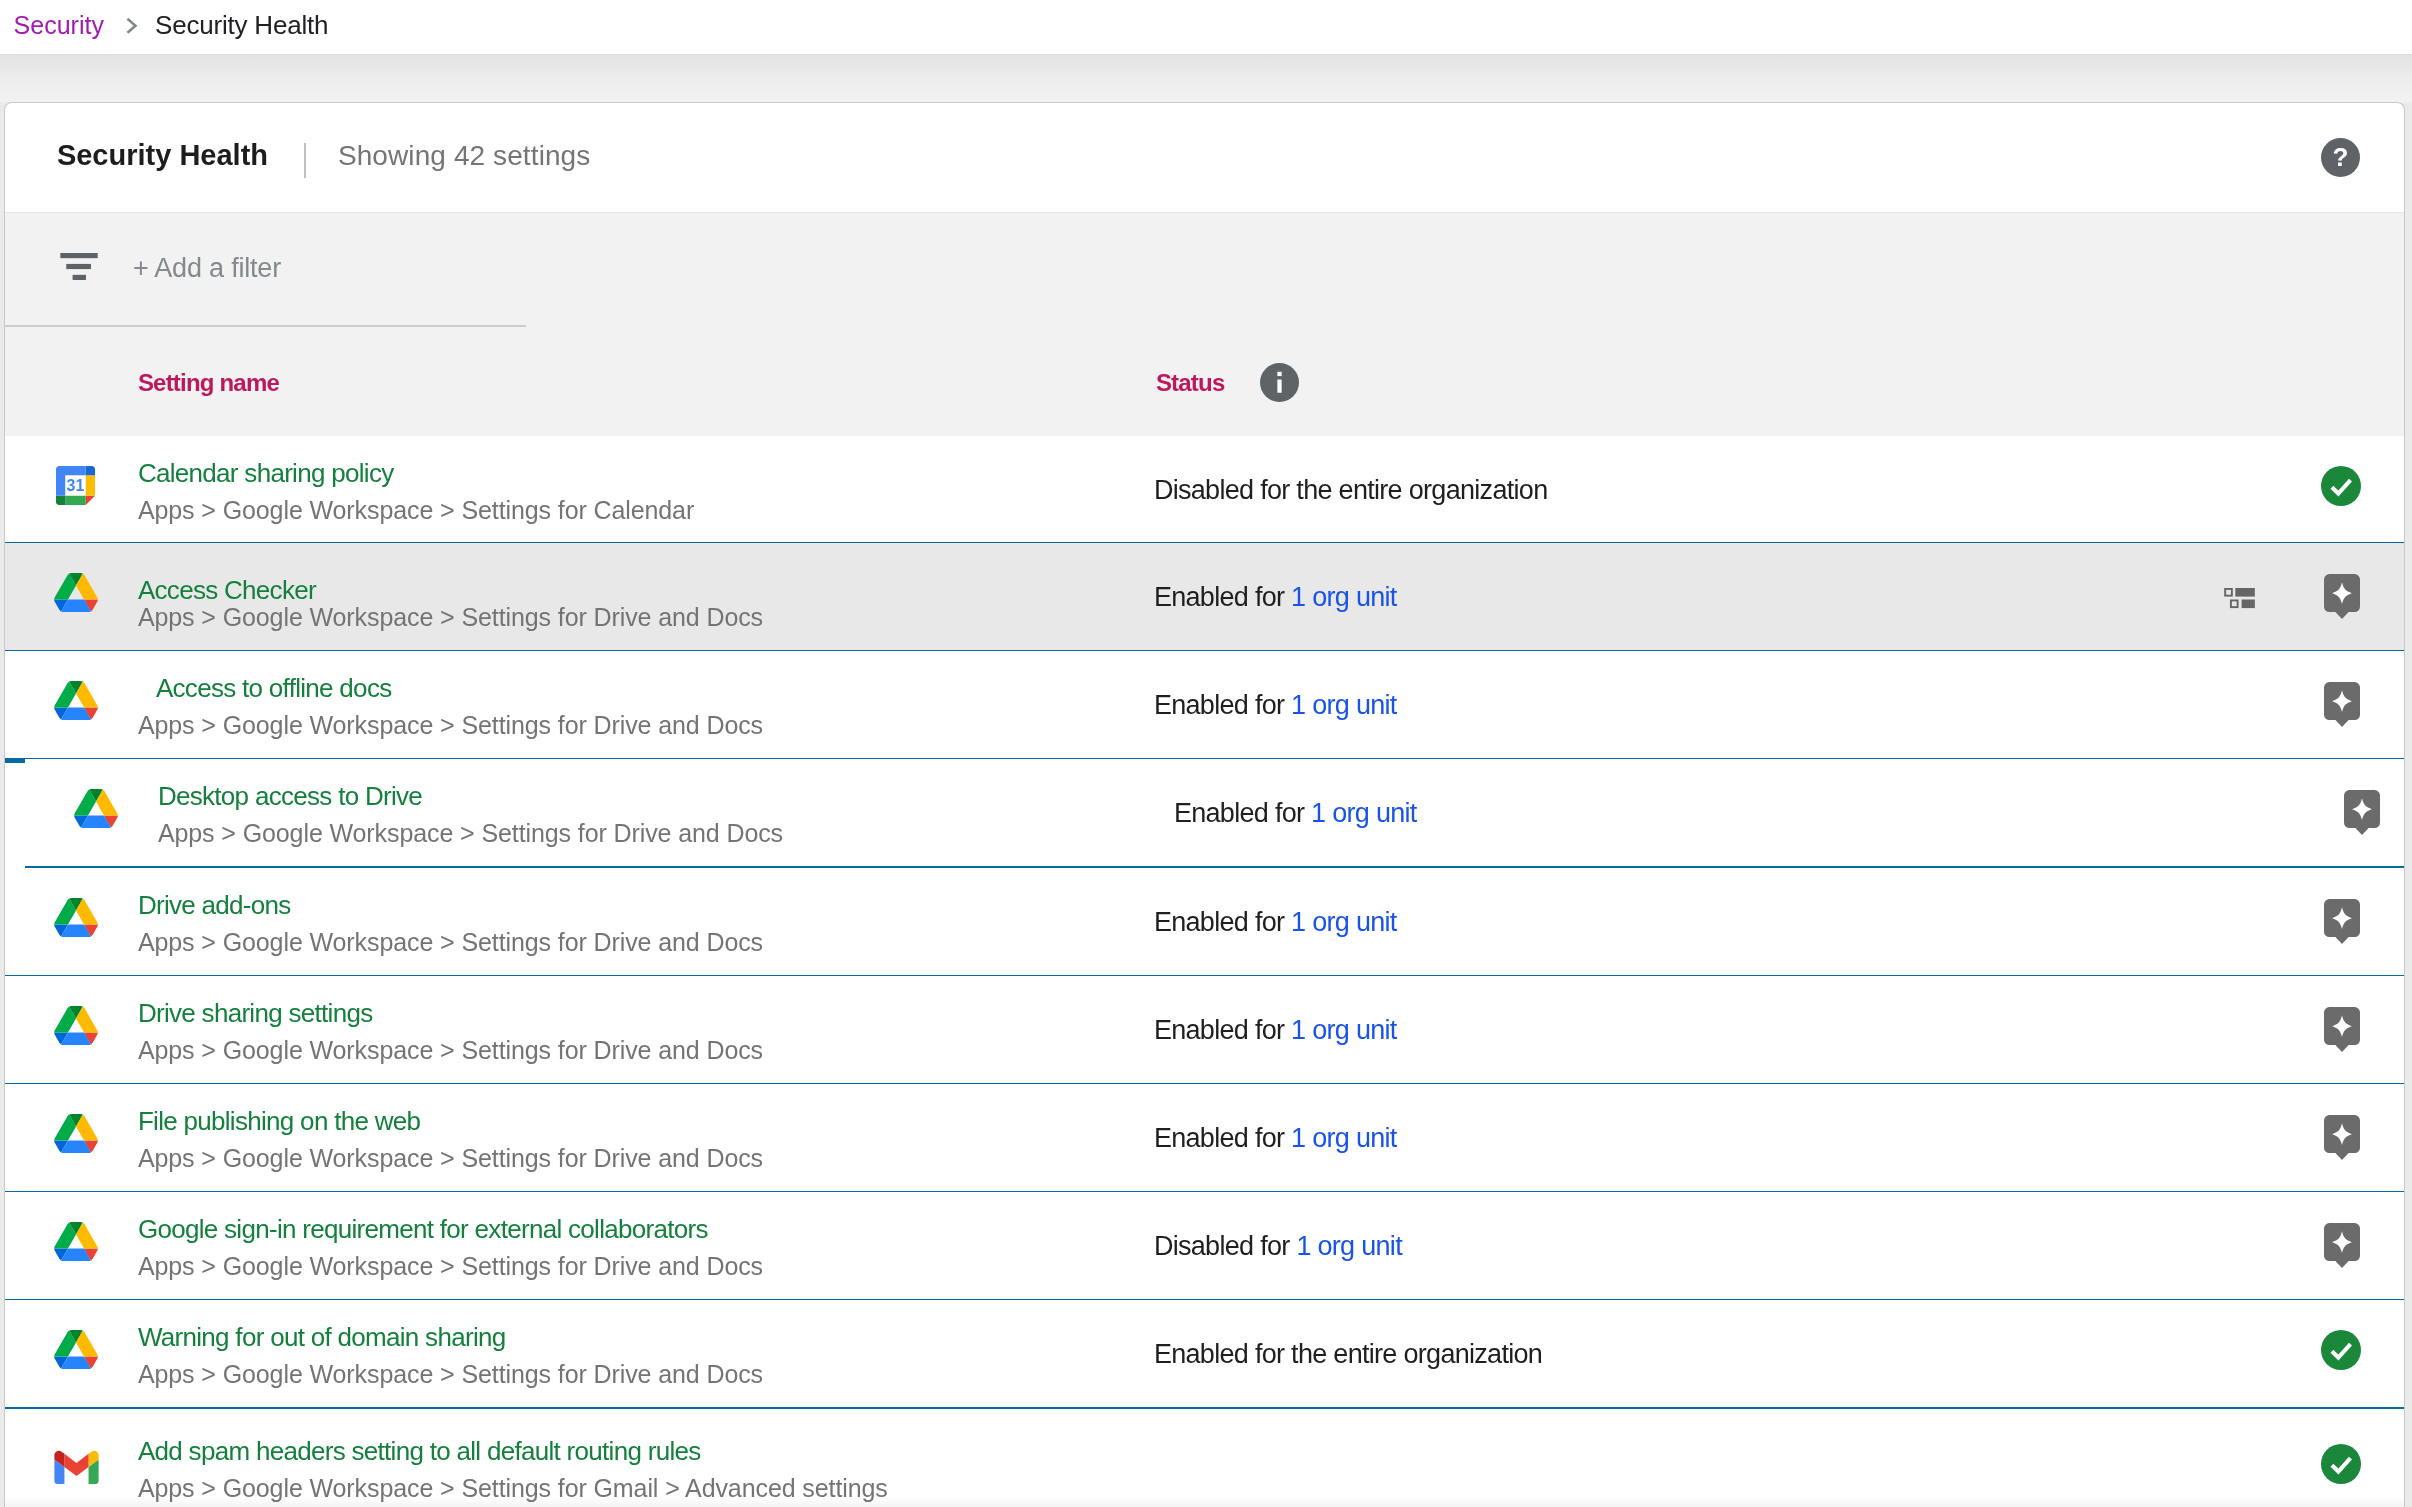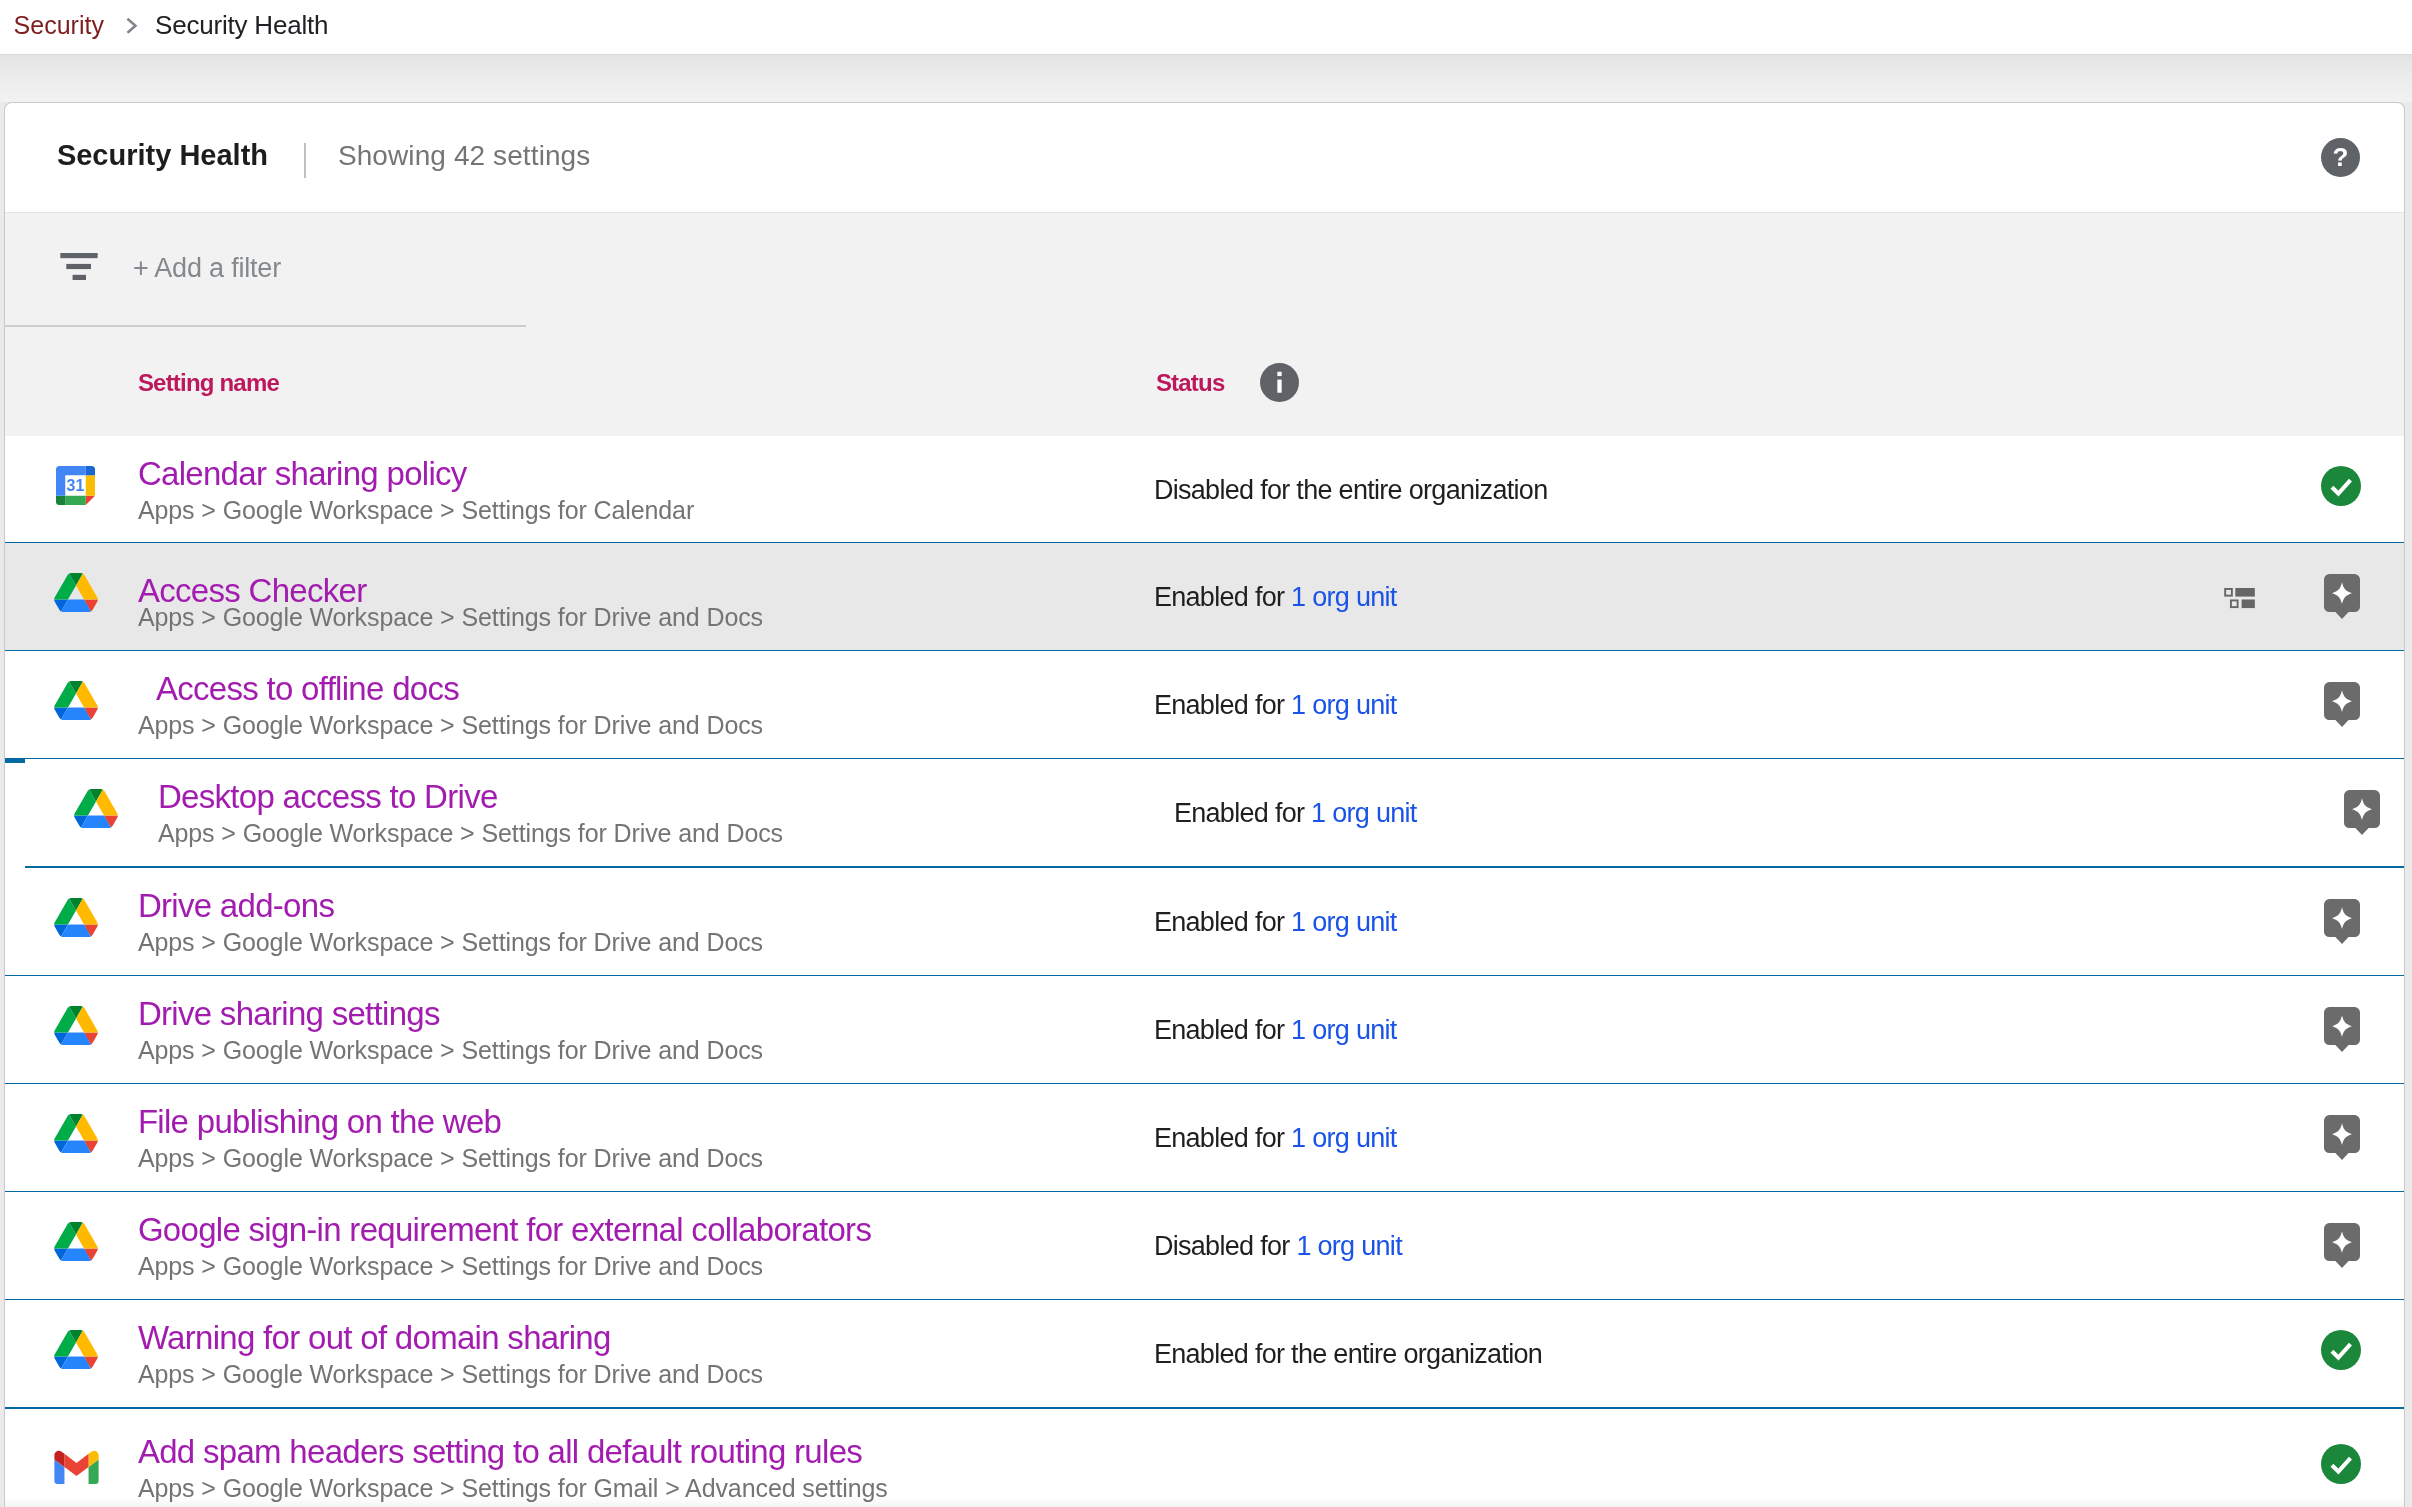--- a/index.html
+++ b/index.html
@@ -1,38 +1,38 @@
 <!DOCTYPE html>
 <html><head>
 <meta charset="utf-8">
 <style>
 html,body{margin:0;padding:0}
 body{width:2412px;height:1508px;position:relative;overflow:hidden;background:#fff;
   font-family:"Liberation Sans",sans-serif;-webkit-font-smoothing:antialiased}
 .abs{position:absolute}
-.crumb1{left:13.6px;top:10.7px;font-size:25px;color:#7f1d1d}
+.crumb1{left:13.6px;top:10.7px;font-size:25px;color:#a21caf}
 .crumb2{left:155px;top:9.7px;font-size:26px;letter-spacing:-0.2px;color:#202124}
 .lower{left:0;top:54px;width:2412px;height:1454px;background:#eaeaea}
 .band{left:0;top:54px;width:2412px;height:48px;
   background:linear-gradient(180deg,#e3e3e3 0,#ececec 45%,#f2f2f2 100%);
   border-top:1px solid #dadada;box-sizing:border-box}
 .card{left:3.9px;top:102px;width:2401px;height:1406px;background:#fff;
   border:1px solid #c9c9c9;border-bottom:none;border-radius:7.8px 7.8px 0 0;box-sizing:border-box;overflow:hidden}
 .htitle{left:52px;top:36px;font-size:29px;font-weight:bold;color:#1d1d1d}
 .pipe{left:299px;top:40px;width:1.9px;height:35px;background:#bfbfbf}
 .hsub{left:333px;top:38px;font-size:28px;letter-spacing:0.1px;color:#757575;line-height:29px}
 .help{left:2316px;top:35px;width:39px;height:39px;border-radius:50%;background:#5f6368;
   color:#fff;font-size:26px;font-weight:bold;text-align:center;line-height:39px}
 .hborder{left:0;top:109px;width:2399px;height:1px;background:#e6e6e6}
 .gpanel{left:0;top:110px;width:2399px;height:223px;background:#f2f2f2;border-bottom:1px solid #dcdcdc;box-sizing:content-box}
 .addfilter{left:128px;top:151px;font-size:27px;letter-spacing:-0.2px;color:#84898d;line-height:29px}
 .funder{left:0;top:222px;width:521px;height:1.9px;background:#cdcdcd}
 .colh{font-size:24px;letter-spacing:-0.8px;font-weight:bold;color:#be185d}
 .row{position:absolute;left:0;width:2399px;border-bottom:5px solid #0369a1;background:#fff}
-.t{font-size:33px;letter-spacing:-0.7px;color:#a21caf;white-space:nowrap;line-height:31px}
+.t{font-size:26px;letter-spacing:-0.7px;color:#15803d;white-space:nowrap;line-height:31px}
 .s{font-size:25px;letter-spacing:-0.1px;color:#747474;white-space:nowrap;line-height:27px}
 .st{font-size:27px;letter-spacing:-0.7px;color:#1f1f1f;white-space:nowrap;line-height:29px}
 .lnk{color:#1a53e8}
 </style>
 </head>
 <body>
 <div class="abs crumb1">Security</div>
 <svg class="abs" style="left:125px;top:16.5px" width="13.6" height="17.5" viewBox="0 0 14 18">
   <path d="M2.5 1.8L10.8 9l-8.3 7.2" stroke="#80868b" stroke-width="2.6" fill="none"></path>
 </svg>

